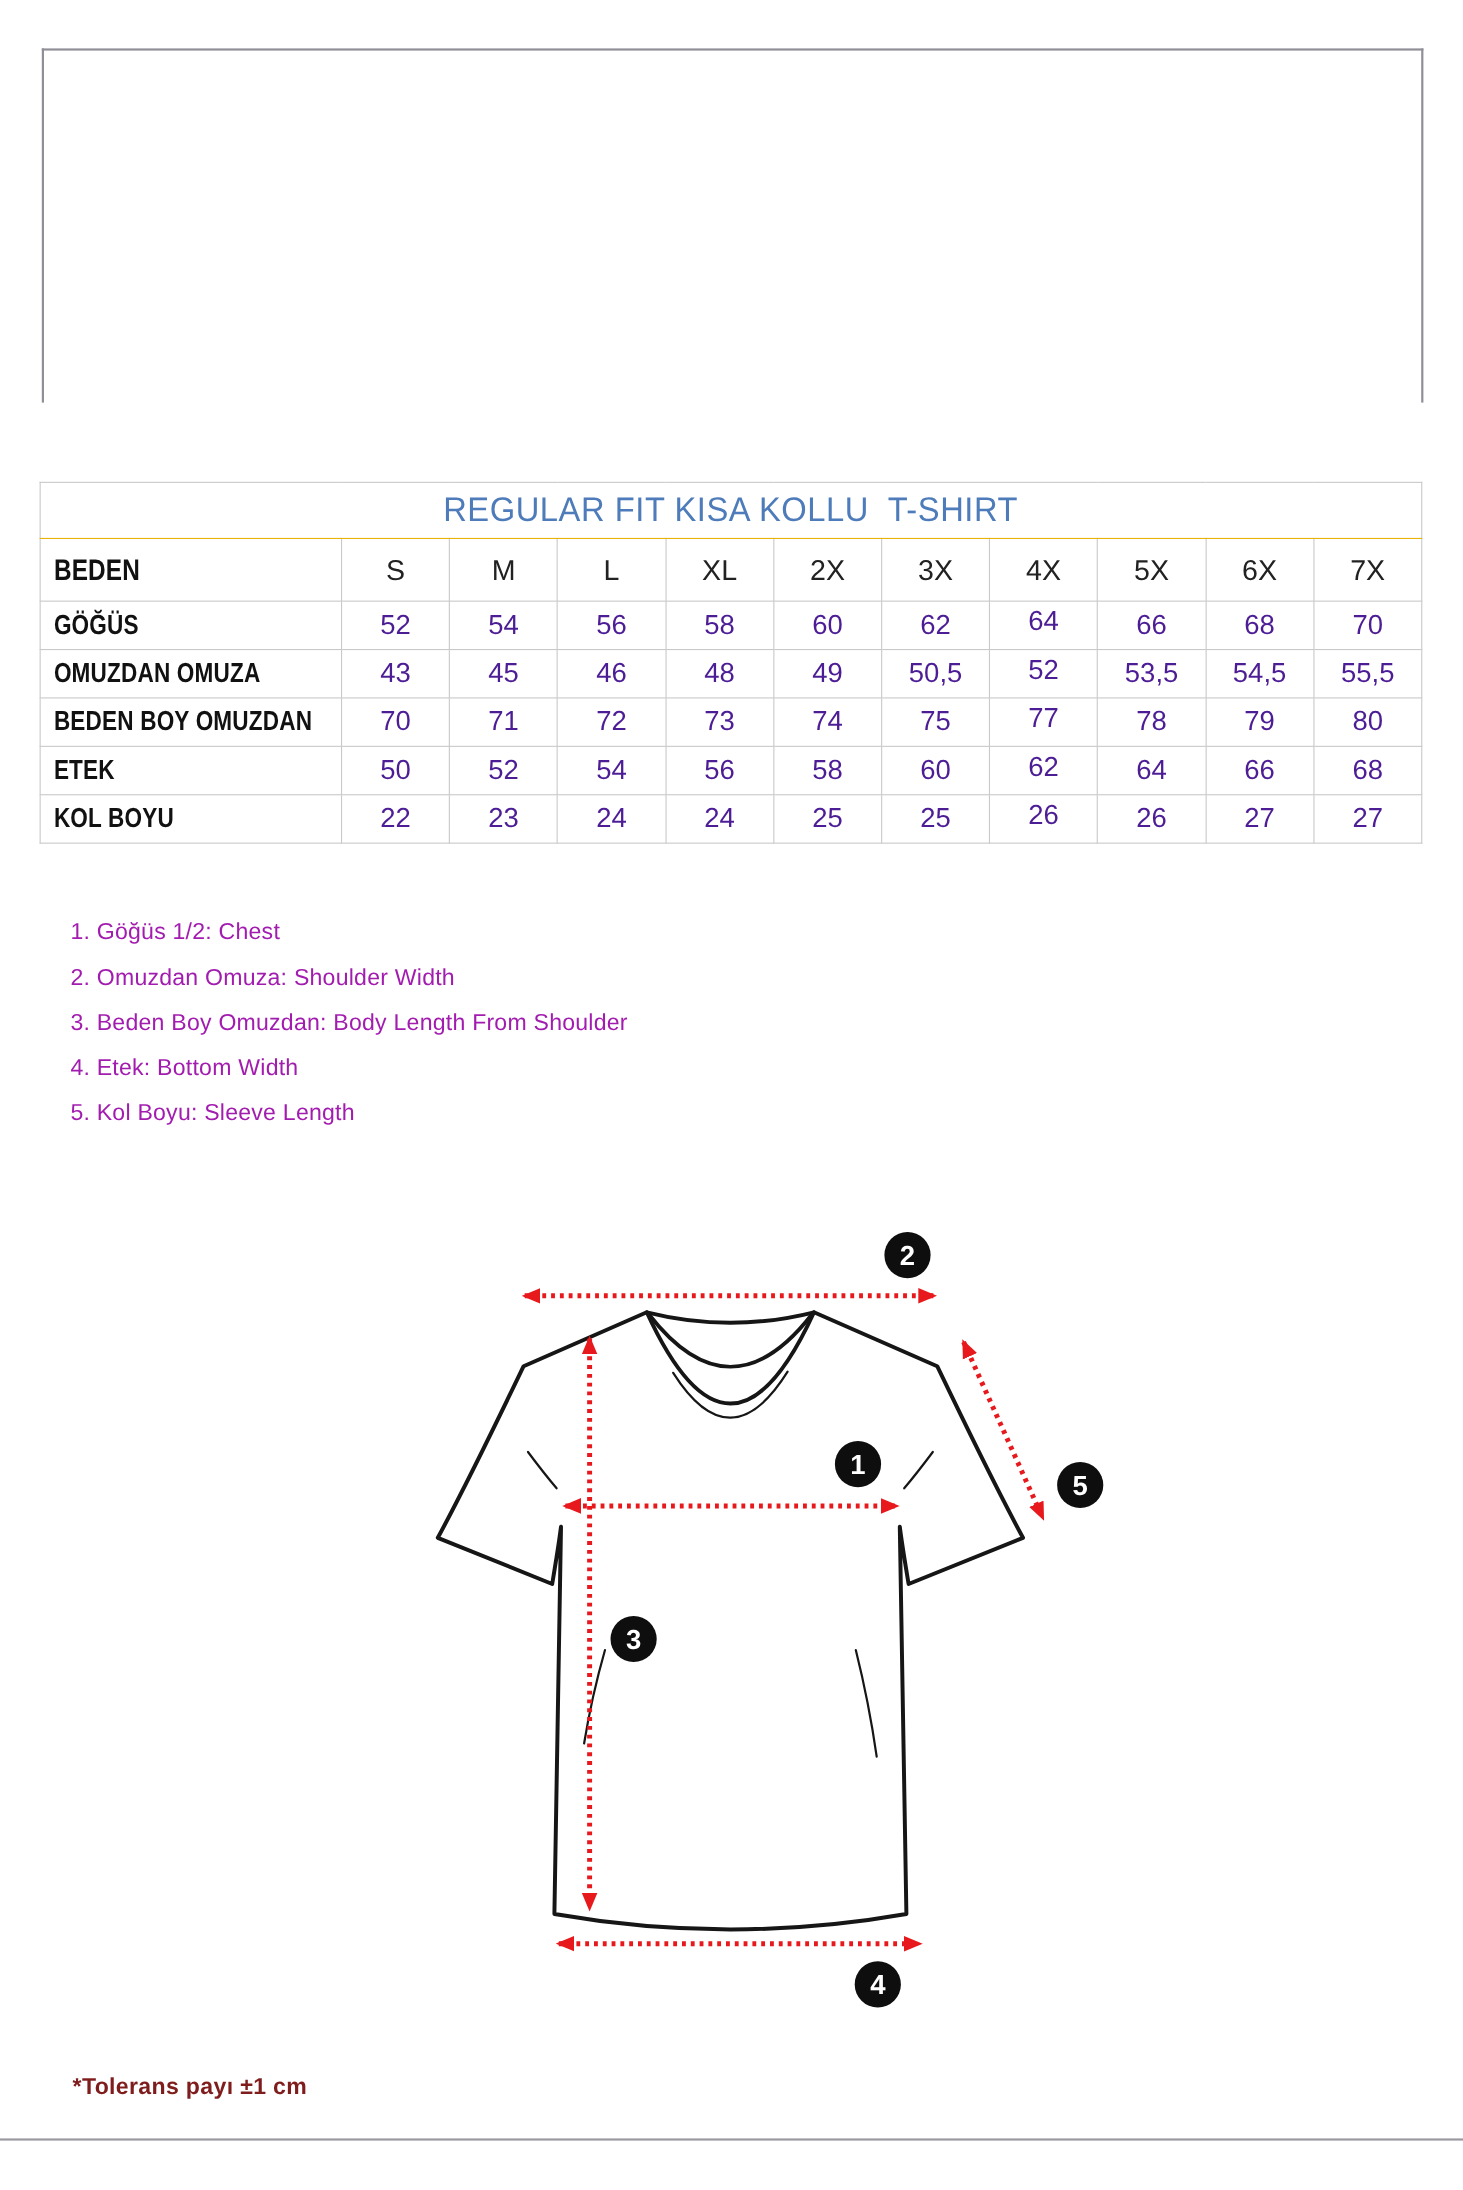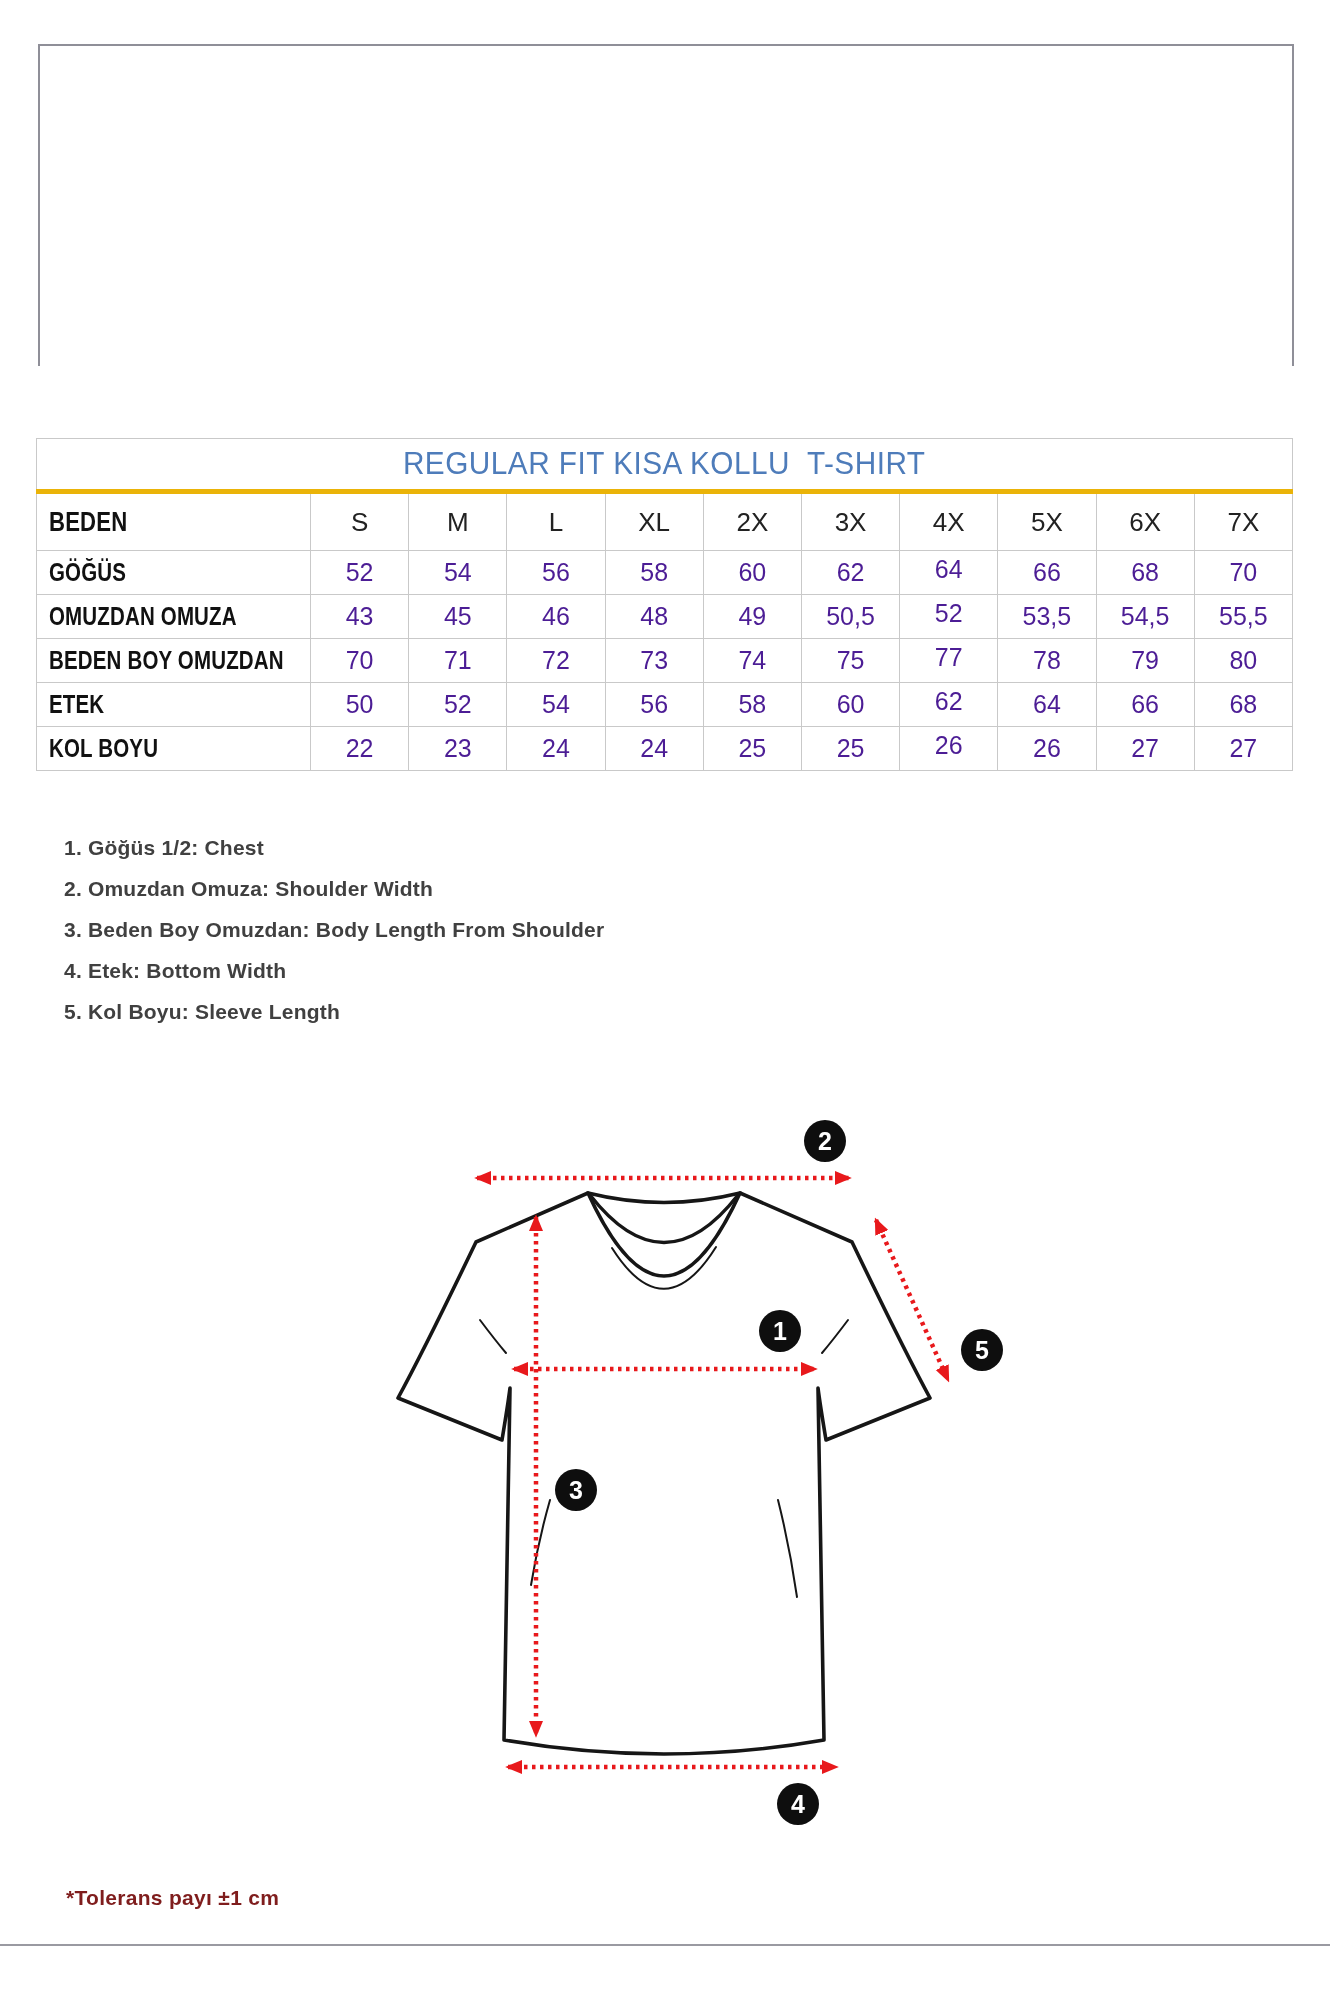--- a/index.html
+++ b/index.html
@@ -20,21 +20,21 @@
   .size-table-wrap{position:absolute;left:36px;top:438px;width:1257px;}
   table.size-table{
     width:100%;border-collapse:collapse;table-layout:fixed;
     border:1px solid #bfbfbf;
   }
   table.size-table td,table.size-table th{
     border:1px solid #c9c9c9;padding:0;margin:0;
     font-weight:normal;color:#1c1c1c;text-align:center;vertical-align:middle;
     overflow:hidden;
   }
-  tr.title-row td{height:50px;border-bottom:5px solid #eab308;}
+  tr.title-row td{height:50px;border-bottom:1px solid #eab308;}
   .table-title{
     color:#4e7cba;font-size:31px;letter-spacing:.5px;white-space:pre;
     display:inline-block;transform:scaleX(.96);transform-origin:center;
     font-weight:500;
   }
   tr.header-row th{height:56px;font-size:26px;color:#222;}
   tr.header-row th.rowlabel, tr.data-row th.rowlabel{
     text-align:left;padding-left:12px;
   }
   .cond{
@@ -44,21 +44,21 @@
   tr.header-row .cond{font-size:27px;}
   tr.data-row th .cond{font-size:25px;font-weight:700;}
   tr.data-row{height:44px;margin-top:43px;}
   tr.data-row td{font-size:25px;color:#4c1d95;}
   tr.data-row td.raised{vertical-align:top;padding-top:4px;}
   col.label-col{width:274px;}
 
   
   .legend{position:absolute;left:64px;top:827px;}
   .legend-item{
-    color:#404040;font-size:21px;line-height:41px;font-weight:700;
+    color:#a21caf;font-size:21px;line-height:41px;font-weight:400;
     letter-spacing:.2px;white-space:pre;
   }
 
   
   .diagram-svg{position:absolute;left:0;top:0;width:1330px;height:1991px;}
 
   
   .footer-note{
     position:absolute;left:66px;top:1886px;
     color:#7f1d1d;font-size:21px;font-weight:700;letter-spacing:.3px;white-space:pre;

